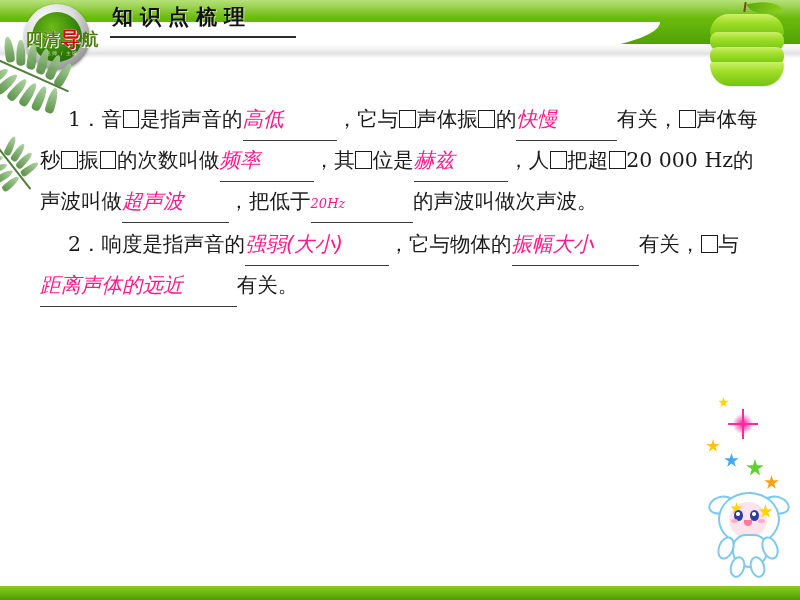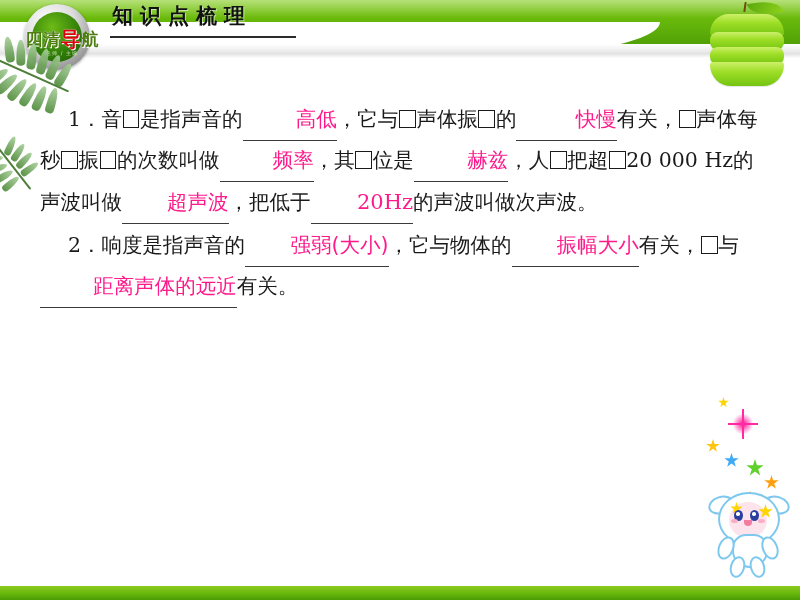--- a/index.html
+++ b/index.html
@@ -58,21 +58,21 @@
   .logo-sub{
     position:absolute;left:22px;top:44px;width:48px;text-align:center;
     font-size:5px;color:#cfe8b0;letter-spacing:1px;
   }
 
   
   .banner-title{
     position:absolute;left:112px;top:7px;
     font-size:21px;font-weight:bold;color:#111;
     letter-spacing:7px;line-height:1;
-    font-family:Liberation Mono, monospace;
+    font-family:Liberation Serif, serif;
     text-shadow:1px 1px 0 rgba(255,255,255,.55);
   }
   .title-rule{
     position:absolute;left:110px;top:36px;width:186px;height:2px;background:#2b2b2b;
   }
 
   
   .apple{position:absolute;left:700px;top:2px;width:92px;height:86px;}
   .apple-stem{
     position:absolute;left:44px;top:0px;width:2px;height:10px;background:#6b4b12;
@@ -181,24 +181,24 @@
   .num{font-family:"DejaVu Serif","Liberation Serif",serif;}
   .hz{font-family:"DejaVu Serif","Liberation Serif",serif;}
   .tofu{
     display:inline-block;width:.82em;height:.86em;
     border:1.6px solid currentColor;vertical-align:-0.08em;
     margin:0 .03em;box-sizing:border-box;
   }
   .blank{
     display:inline-block;position:relative;
     border-bottom:1.3px solid #3a3a3a;
-    text-align:right;color:#ff1a8c;white-space:nowrap;
+    text-align:left;color:#ff1a8c;white-space:nowrap;font-style:italic;
   }
   .ans{color:#ff1a8c;}
-  .small-ans{font-size:21px;}
+  .small-ans{font-size:13px;}
 </style>
 </head>
 <body>
 
 <div id="slide">
 
   <div class="banner">
     <div class="banner-shine"></div>
   </div>
   <div class="banner-curve"></div>

